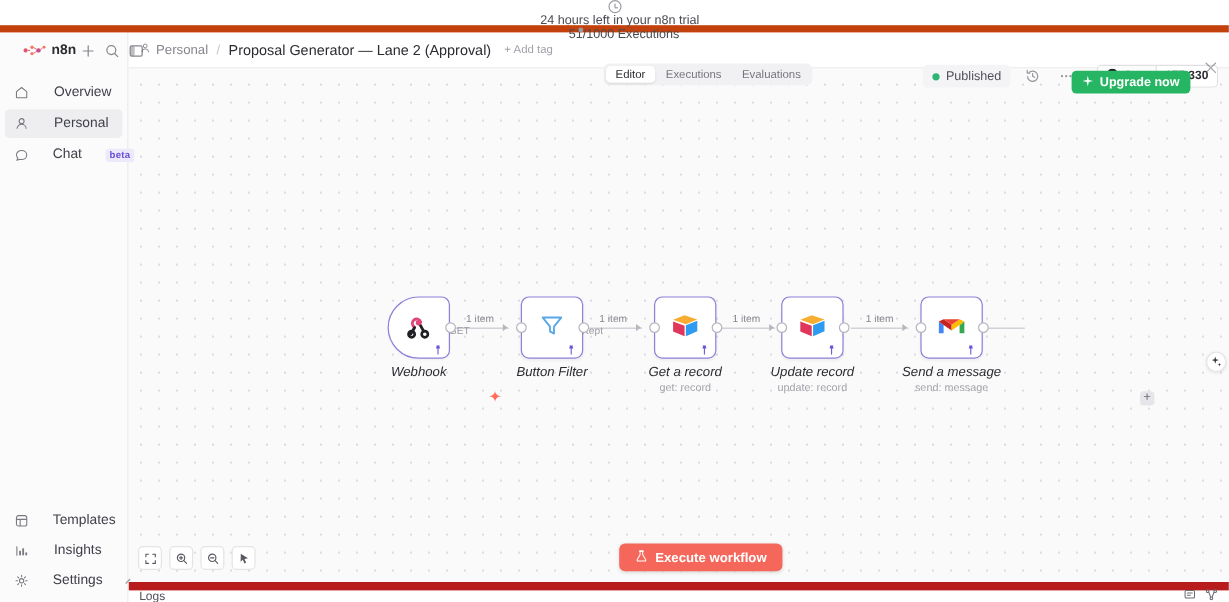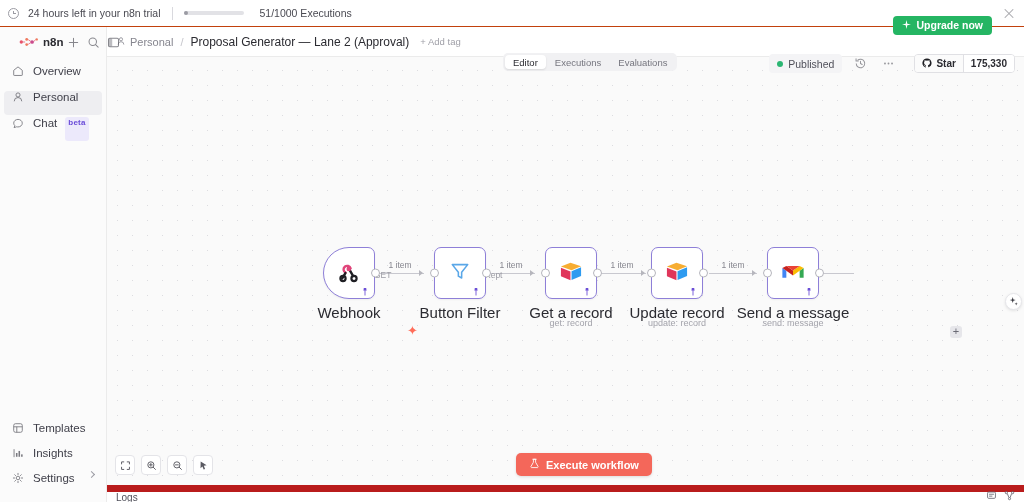--- a/index.html
+++ b/index.html
@@ -10,24 +10,25 @@
     color: #3f3f46;
     overflow: hidden;
     background: #fff;
   }
 
   
   #trial-banner {
     position: absolute; top: 0; left: 0;
     width: 1024px; height: 27px;
     background: #fff;
-    border-bottom: 1px solid #c2410c;
+    border-bottom: 6px solid #c2410c;
     display: flex; align-items: center;
     padding: 0 8px;
     z-index: 40;
+    flex-direction: column;
   }
   #trial-banner .clock {
     width: 11px; height: 11px; border-radius: 50%;
     border: 1.1px solid #9b9ba3;
     position: relative; flex: 0 0 auto;
   }
   #trial-banner .clock::before {
     content: ""; position: absolute; left: 4.2px; top: 2px;
     width: 1px; height: 3.3px; background: #9b9ba3;
   }
@@ -85,21 +86,21 @@
     height: 26px; display: flex; align-items: center;
     padding: 0 19px; gap: 4px; margin-top: 2px;
   }
   .sb-logo { display: flex; align-items: center; gap: 4px; cursor: pointer; }
   .sb-logo-name { font-size: 11.5px; font-weight: bold; color: #2b2b31; }
   .sb-top-icons { margin-left: auto; display: flex; align-items: center; gap: 7px; }
   .sb-ico { width: 13px; height: 13px; opacity: .72; cursor: pointer; }
 
   .sb-nav { margin-top: 9px; display: flex; flex-direction: column; }
   .sb-item {
-    height: 24px; display: flex; gap: 8px;
+    height: 24px; display: flex; align-items: center; gap: 20px;
     padding: 0 8px; margin: 1px 4px; border-radius: 4px;
     font-size: 11.5px; color: #40404a; cursor: pointer;
   }
   .sb-item.active { background: #eeeef1; }
   .sb-item .sb-ico { opacity: .8; }
   .badge-beta {
     font-size: 8px; font-weight: bold; color: #6a4cd8; background: #ece9fb;
     border-radius: 3px; padding: 1px 3px; letter-spacing: .2px;
   }
   .sb-bottom { margin-top: auto; padding-bottom: 5px; }
@@ -195,22 +196,23 @@
   .node-icon {
     position: absolute; left: 50%; top: 50%;
     transform: translate(-50%,-50%);
   }
   .pin-ico {
     position: absolute; right: 5px; bottom: 4px;
     width: 8px; height: 9px;
   }
   .node-label {
     position: absolute; top: 57px; left: 50%; transform: translateX(-50%);
-    font-size: 15px; color: #2b2b31; white-space: nowrap; text-align: left;
+    font-size: 11px; color: #2b2b31; white-space: nowrap; text-align: left;
     font-weight: normal;
+    font-style: italic;
   }
   .node-sub {
     position: absolute; top: 71px; left: 50%; transform: translateX(-50%);
     font-size: 9px; color: #a3a3ab; white-space: nowrap; text-align: center;
   }
   .port {
     position: absolute; top: 50%; transform: translateY(-50%);
     width: 9px; height: 9px; border-radius: 50%;
     background: #fff; border: 1.2px solid #b6b6bd;
   }

